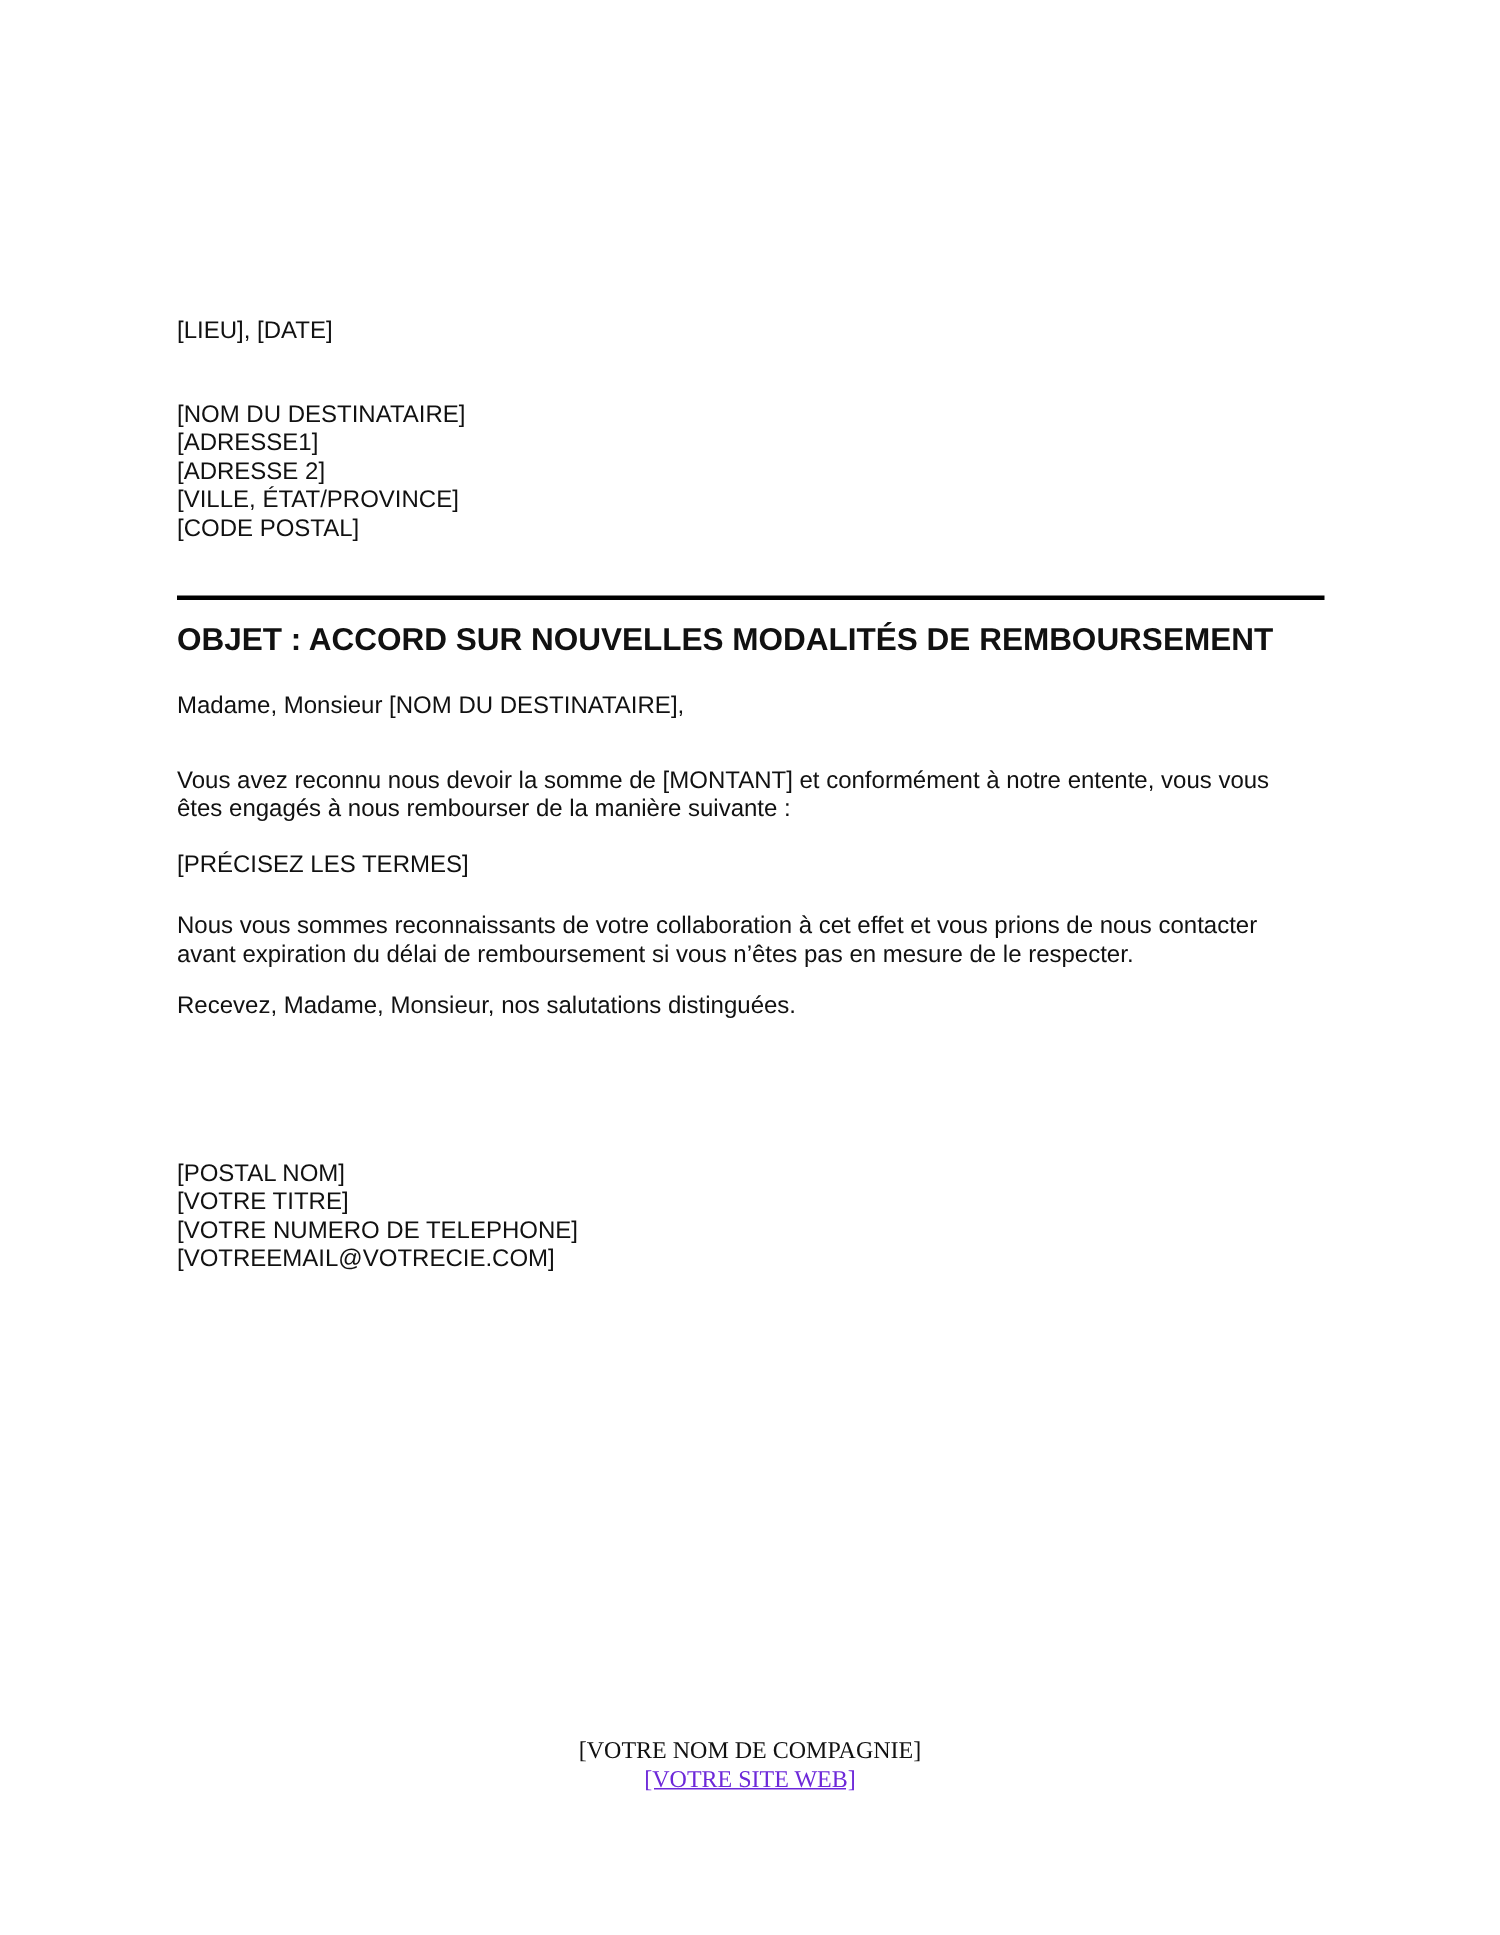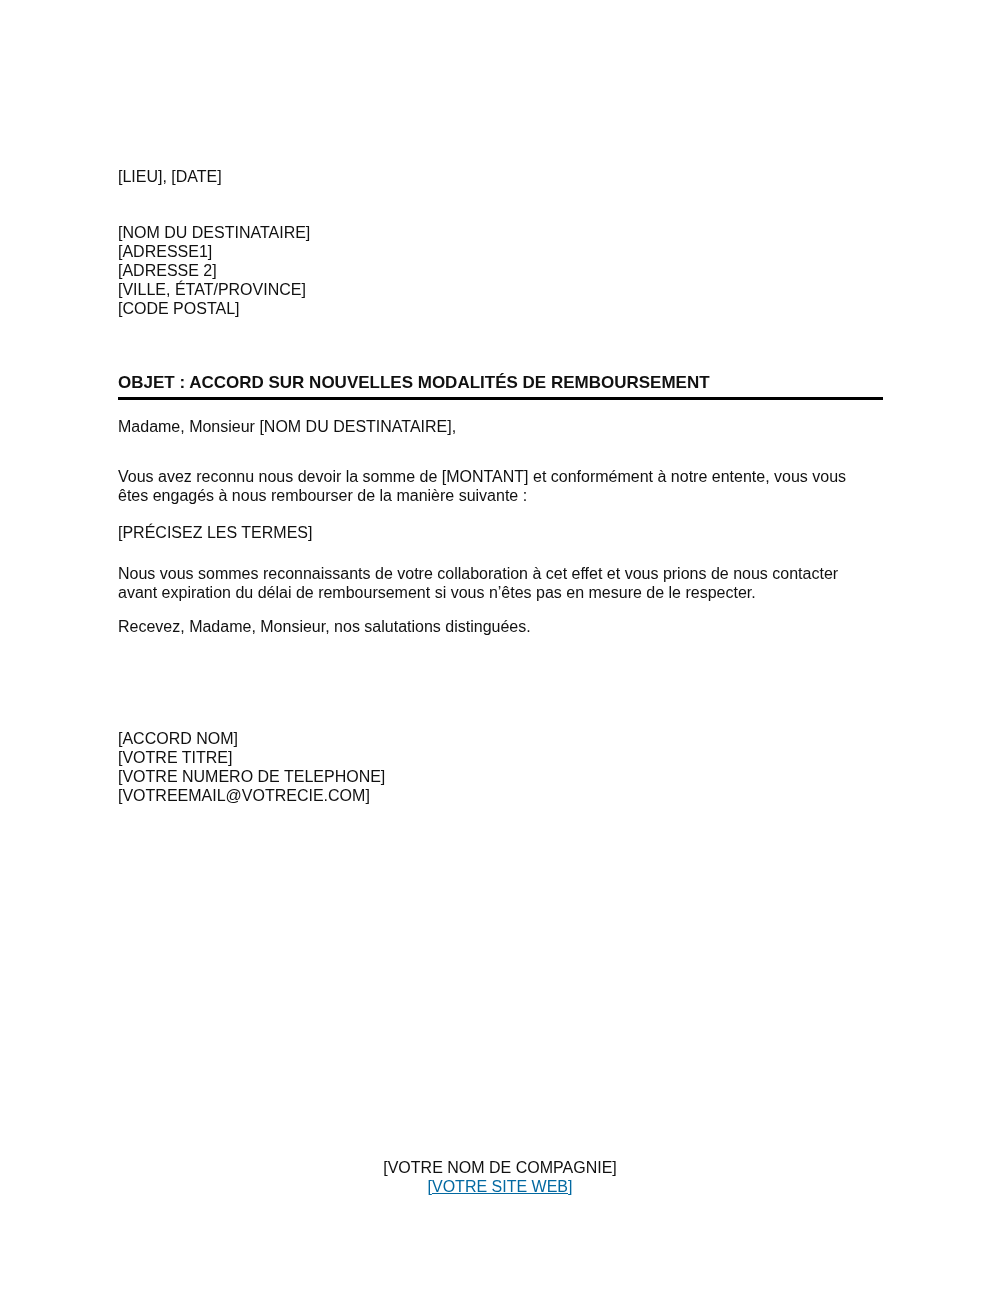--- a/index.html
+++ b/index.html
@@ -1,25 +1,25 @@
 <!DOCTYPE html>
 <html><head>
 <meta charset="utf-8">
 <style>
   html, body { margin: 0; padding: 0; background: #ffffff; }
   body { width: 1000px; height: 1290px; position: relative; overflow: hidden;
          font-family: "Liberation Sans", sans-serif; color: #111111; font-size: 16px; }
-  .abs { position: absolute; left: 118px; }
+  .abs { position: absolute; left: 118px; margin-top: 44px; }
   .line { line-height: 19px; white-space: nowrap; }
   .para { line-height: 19px; width: 760px; }
-  .subject { font-weight: bold; font-size: 17px; line-height: 19px; white-space: nowrap; }
+  .subject { font-weight: bold; font-size: 21px; line-height: 19px; white-space: nowrap; }
   .rule { position: absolute; left: 118px; width: 765px; height: 3px; background: #000; top: 397px; }
   .footer { position: absolute; left: 0; width: 1000px; text-align: center; top: 1158px; }
-  .footer div { line-height: 19px; }
-  .footer a { color: #0369a1; text-decoration: underline; text-align: right; }
+  .footer div { line-height: 19px; font-family: Liberation Serif, serif; }
+  .footer a { color: #6d28d9; text-decoration: underline; text-align: right; }
 </style>
 </head>
 <body>
 
 <div>
   <div class="abs line" style="top:167px">[LIEU], [DATE]</div>
 
   <div class="abs" style="top:223px">
     <div class="line">[NOM DU DESTINATAIRE]</div>
     <div class="line">[ADRESSE1]</div>
@@ -31,21 +31,21 @@
   <div class="abs subject" style="top:373px">OBJET : ACCORD SUR NOUVELLES MODALITÉS DE REMBOURSEMENT</div>
   <div class="rule"></div>
 
   <div class="abs line" style="top:417px">Madame, Monsieur [NOM DU DESTINATAIRE],</div>
   <div class="abs para" style="top:467px">Vous avez reconnu nous devoir la somme de [MONTANT] et conformément à notre entente, vous vous êtes engagés à nous rembourser de la manière suivante :</div>
   <div class="abs line" style="top:523px">[PRÉCISEZ LES TERMES]</div>
   <div class="abs para" style="top:564px">Nous vous sommes reconnaissants de votre collaboration à cet effet et vous prions de nous contacter avant expiration du délai de remboursement si vous n’êtes pas en mesure de le respecter.</div>
   <div class="abs line" style="top:617px">Recevez, Madame, Monsieur, nos salutations distinguées.</div>
 
   <div class="abs" style="top:729px">
-    <div class="line">[ACCORD NOM]</div>
+    <div class="line">[POSTAL NOM]</div>
     <div class="line">[VOTRE TITRE]</div>
     <div class="line">[VOTRE NUMERO DE TELEPHONE]</div>
     <div class="line">[VOTREEMAIL@VOTRECIE.COM]</div>
   </div>
 
   <div class="footer">
     <div>[VOTRE NOM DE COMPAGNIE]</div>
     <div><a href="#">[VOTRE SITE WEB]</a></div>
   </div>
 </div>

